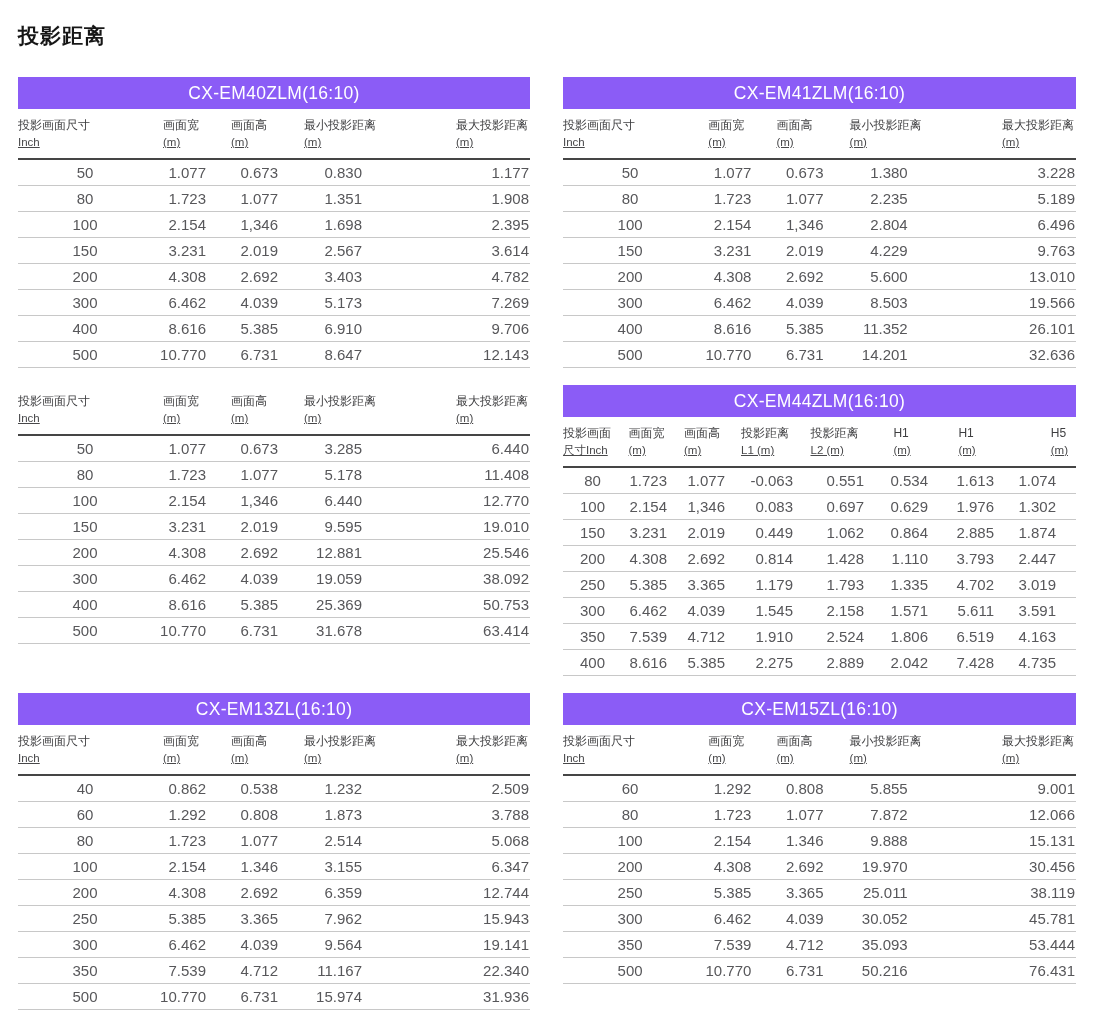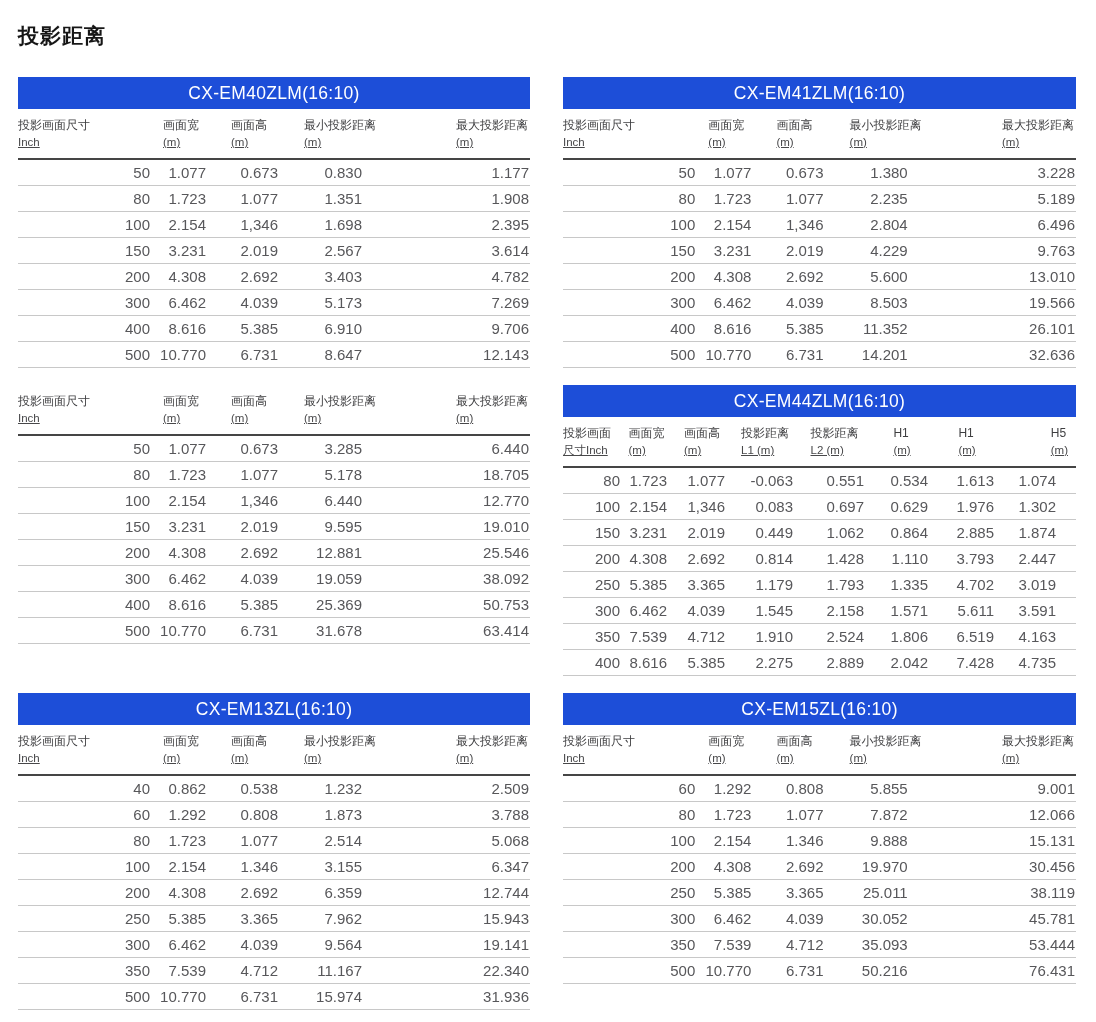--- a/index.html
+++ b/index.html
@@ -25,21 +25,21 @@
     display: grid;
     grid-template-columns: 512px 513px;
     column-gap: 33px;
     row-gap: 17px;
     align-items: start;
   }
 
   .slot { width: 100%; }
 
   .title-bar {
-    background: #1d4ed8;
+    background: #8b5cf6;
     color: #ffffff;
     height: 32px;
     line-height: 32px;
     text-align: center;
     font-size: 17.5px;
     letter-spacing: 0.3px;
   }
 
   table.spec {
     width: 100%;
@@ -63,21 +63,21 @@
   th.a-right  { text-align: right; padding-right: 2px; }
 
   tbody td {
     font-size: 15px;
     color: #57575a;
     padding: 3.5px 0 3px 0;
     line-height: 18.5px;
     border-bottom: 1px solid #c8c8c8;
     white-space: nowrap;
   }
-  tbody td.a-left  { text-align: right; padding-left: 2px; }
+  tbody td.a-left  { text-align: center; padding-left: 2px; }
   tbody td.a-right { text-align: right; }
 
   
   .t5 col:nth-child(1) { width: 132px; }
   .t5 col:nth-child(2) { width: 62px; }
   .t5 col:nth-child(3) { width: 74px; }
   .t5 col:nth-child(4) { width: 108px; }
   .t5 col:nth-child(5) { width: 136px; }
   .t5 td:nth-child(2) { padding-right: 6px; }
   .t5 td:nth-child(3) { padding-right: 8px; }
@@ -293,21 +293,21 @@
               <td class="a-right">1.077</td>
               <td class="a-right">0.673</td>
               <td class="a-right">3.285</td>
               <td class="a-right">6.440</td>
             </tr>
             <tr>
               <td class="a-left">80</td>
               <td class="a-right">1.723</td>
               <td class="a-right">1.077</td>
               <td class="a-right">5.178</td>
-              <td class="a-right">18.705</td>
+              <td class="a-right">11.408</td>
             </tr>
             <tr>
               <td class="a-left">100</td>
               <td class="a-right">2.154</td>
               <td class="a-right">1,346</td>
               <td class="a-right">6.440</td>
               <td class="a-right">12.770</td>
             </tr>
             <tr>
               <td class="a-left">150</td>

